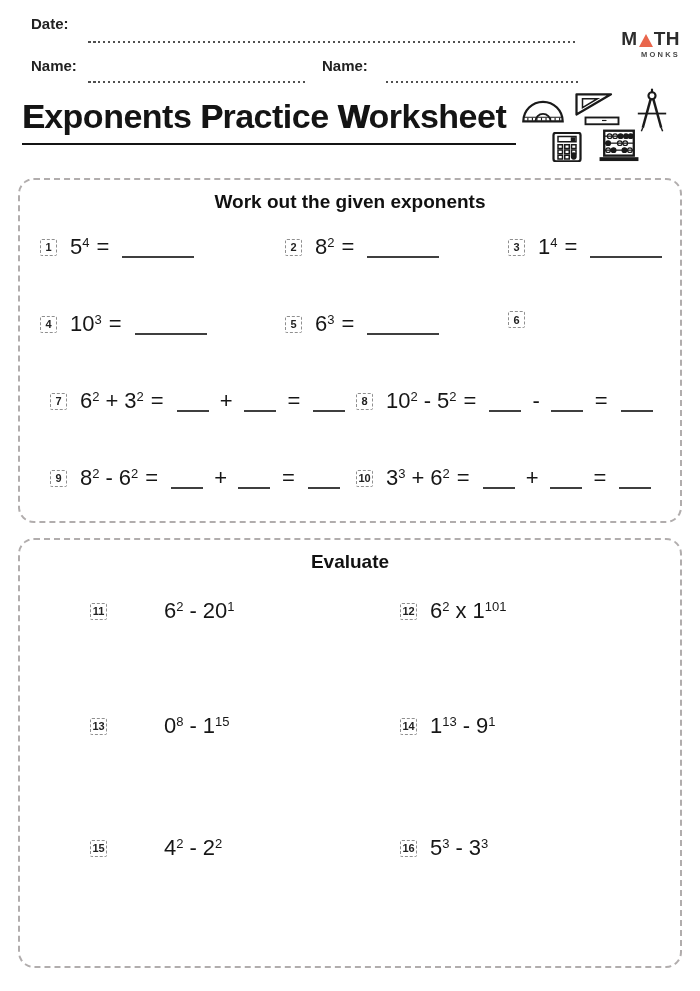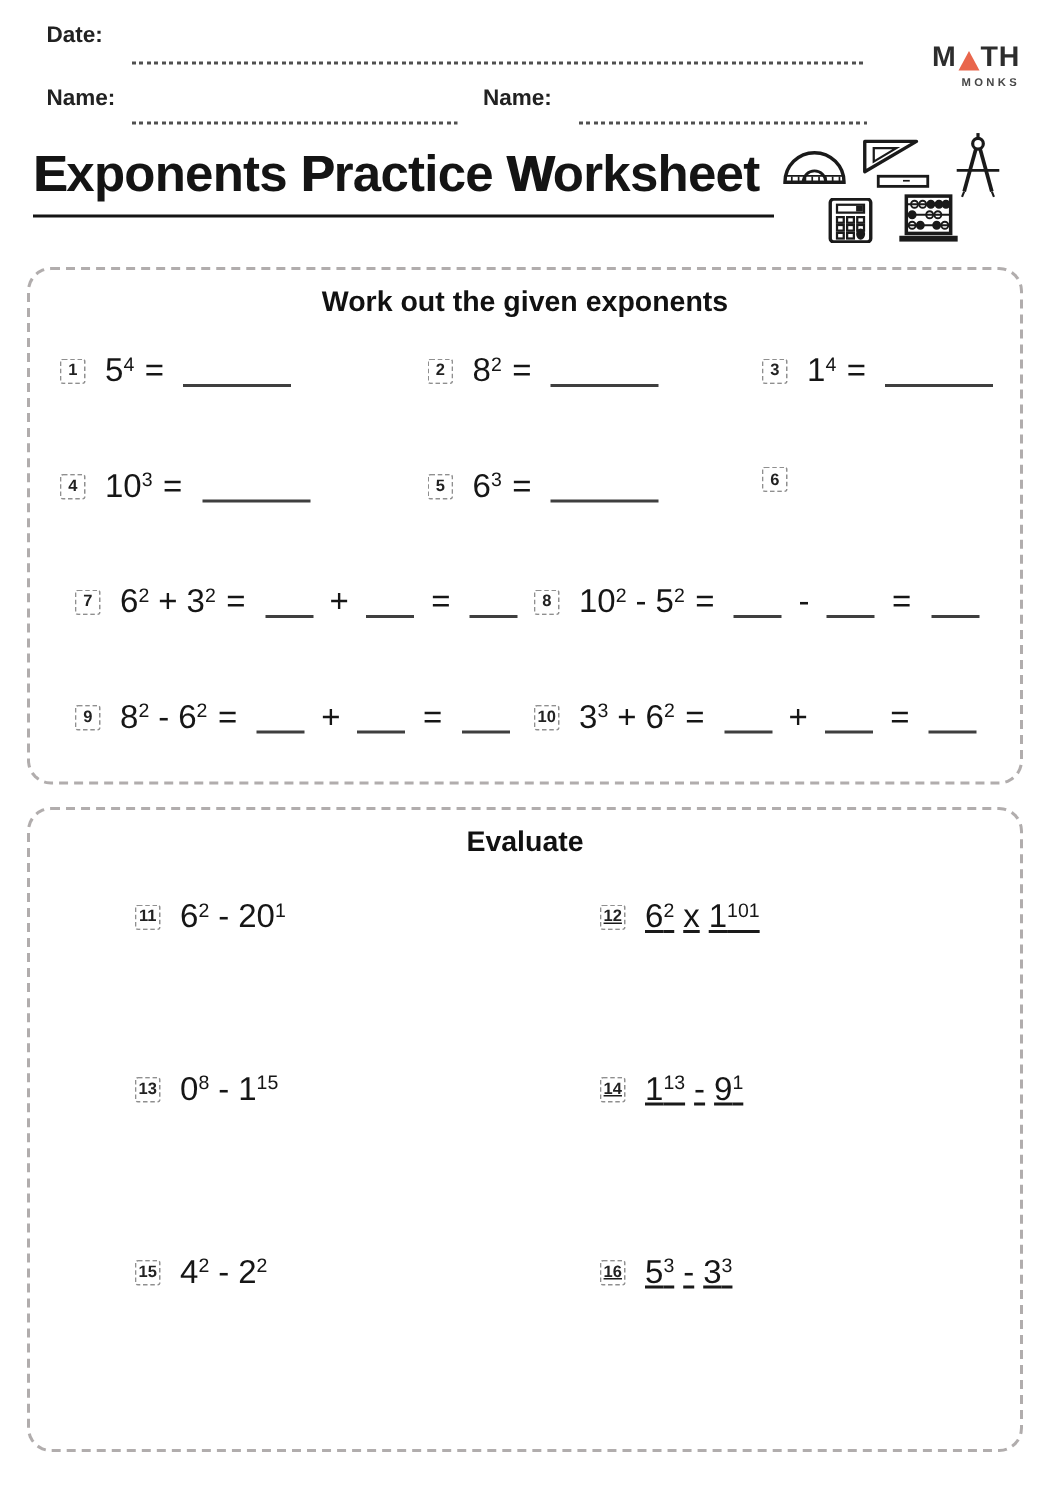--- a/index.html
+++ b/index.html
@@ -46,21 +46,21 @@
   .heading{position:absolute;top:11px;left:0;width:100%;text-align:center;
         font-size:19px;font-weight:700;color:#111;}
 
   
   .row{position:absolute;left:0;width:100%;height:32px;}
   .box1 .r0{top:54px;}.box1 .r1{top:131px;}.box1 .r2{top:208px;}.box1 .r3{top:285px;}
   .box2 .r0{top:58px;}.box2 .r1{top:173px;}.box2 .r2{top:295px;}
   .prob{position:absolute;top:0;display:flex;align-items:center;white-space:nowrap;}
   .cols-a .prob.c0{left:20px;}.cols-a .prob.c1{left:265px;}.cols-a .prob.c2{left:488px;}
   .cols-b .prob.c0{left:30px;}.cols-b .prob.c1{left:336px;}
-  .cols-e .prob.c0{left:70px;}.cols-e .prob.c1{left:380px;text-decoration:underline;}
+  .cols-e .prob.c0{left:70px;gap:44px;}.cols-e .prob.c1{left:380px;}
   .badge{display:inline-flex;align-items:center;justify-content:center;box-sizing:border-box;
         min-width:17px;height:17px;padding:0 1px;border:1.6px dashed #8f8f8f;border-radius:2px;
         font-size:11px;font-weight:700;color:#222;margin-right:13px;}
   .expr{font-size:22px;color:#161616;}
   .pw sup{font-size:13px;line-height:0;vertical-align:7px;letter-spacing:0;}
   .op{margin:0 6px;}
   .op-eq{margin:0 8px 0 7px;}
   .blank{display:inline-block;height:1px;border-bottom:2.2px solid #3f3f3f;
         margin:0 5px;transform:translateY(4px);}
   .blank-long{width:72px;}

